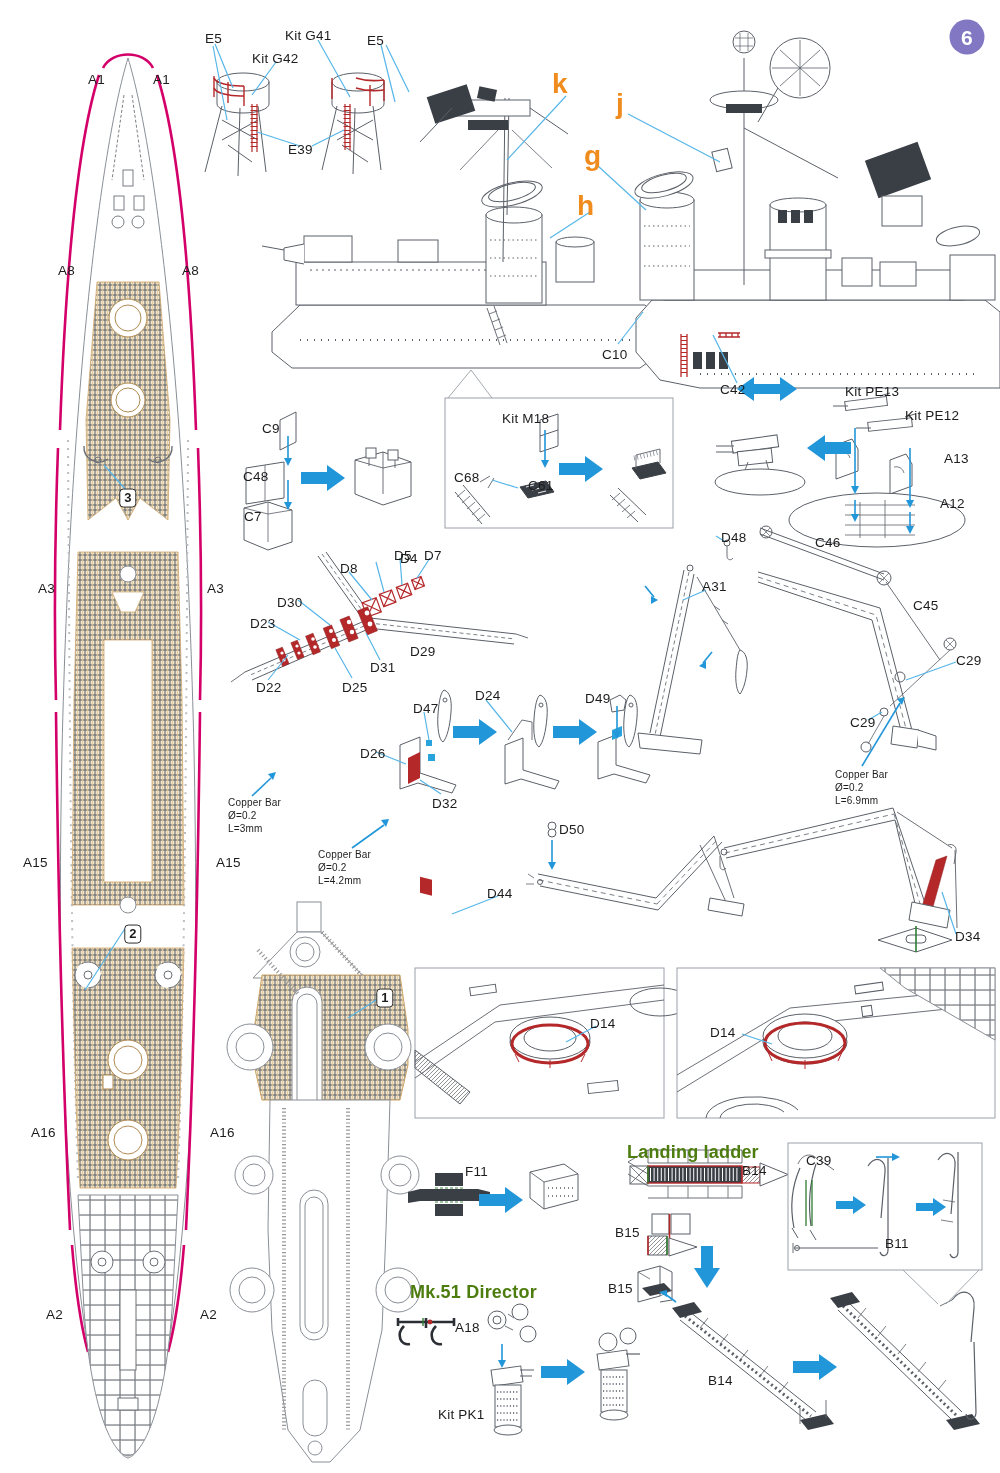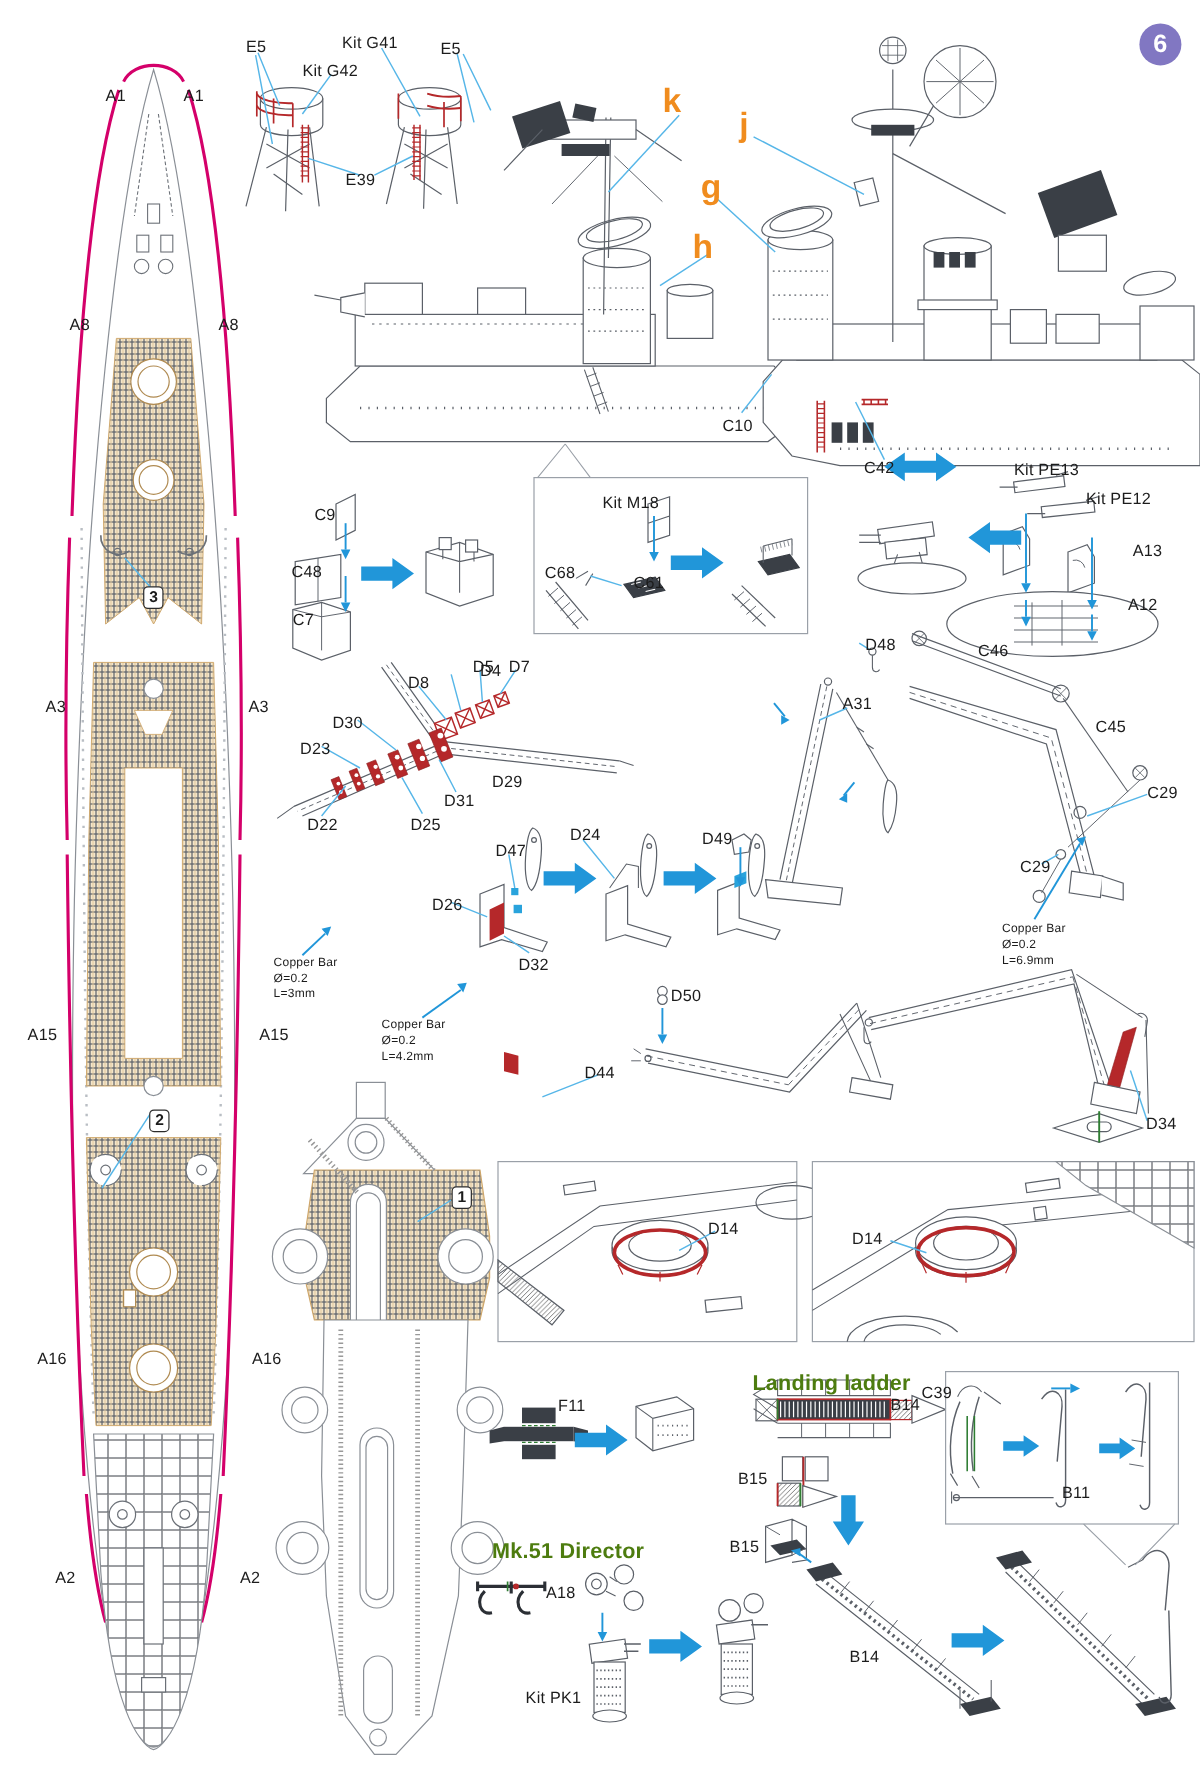--- a/index.html
+++ b/index.html
@@ -721,21 +721,21 @@
       <div class="lbl part" style="left: 487px; top: 885px;">D44</div>
       <div class="lbl part" style="left: 533px; top: 821px; margin-left: 26px;">D50</div>
       <div class="lbl part" style="left: 955px; top: 928px;">D34</div>
       <div class="lbl part" style="left: 590px; top: 1015px;">D14</div>
       <div class="lbl part" style="left: 710px; top: 1024px;">D14</div>
       <div class="lbl part" style="left: 465px; top: 1163px;">F11</div>
       <div class="lbl title" style="left: 627px; top: 1141px;">Landing ladder</div>
       <div class="lbl part" style="left: 742px; top: 1162px;">B14</div>
       <div class="lbl part" style="left: 615px; top: 1224px;">B15</div>
       <div class="lbl part" style="left: 608px; top: 1280px;">B15</div>
-      <div class="lbl part" style="left: 768px; top: 1152px;">C39</div>
+      <div class="lbl part" style="left: 806px; top: 1152px;">C39</div>
       <div class="lbl part" style="left: 885px; top: 1235px;">B11</div>
       <div class="lbl title" style="left: 410px; top: 1281px;">Mk.51 Director</div>
       <div class="lbl part" style="left: 455px; top: 1319px;">A18</div>
       <div class="lbl part" style="left: 438px; top: 1406px;">Kit PK1</div>
       <div class="lbl part" style="left: 708px; top: 1372px;">B14</div>
     </div>
 
 </div>
 
 </body></html>

